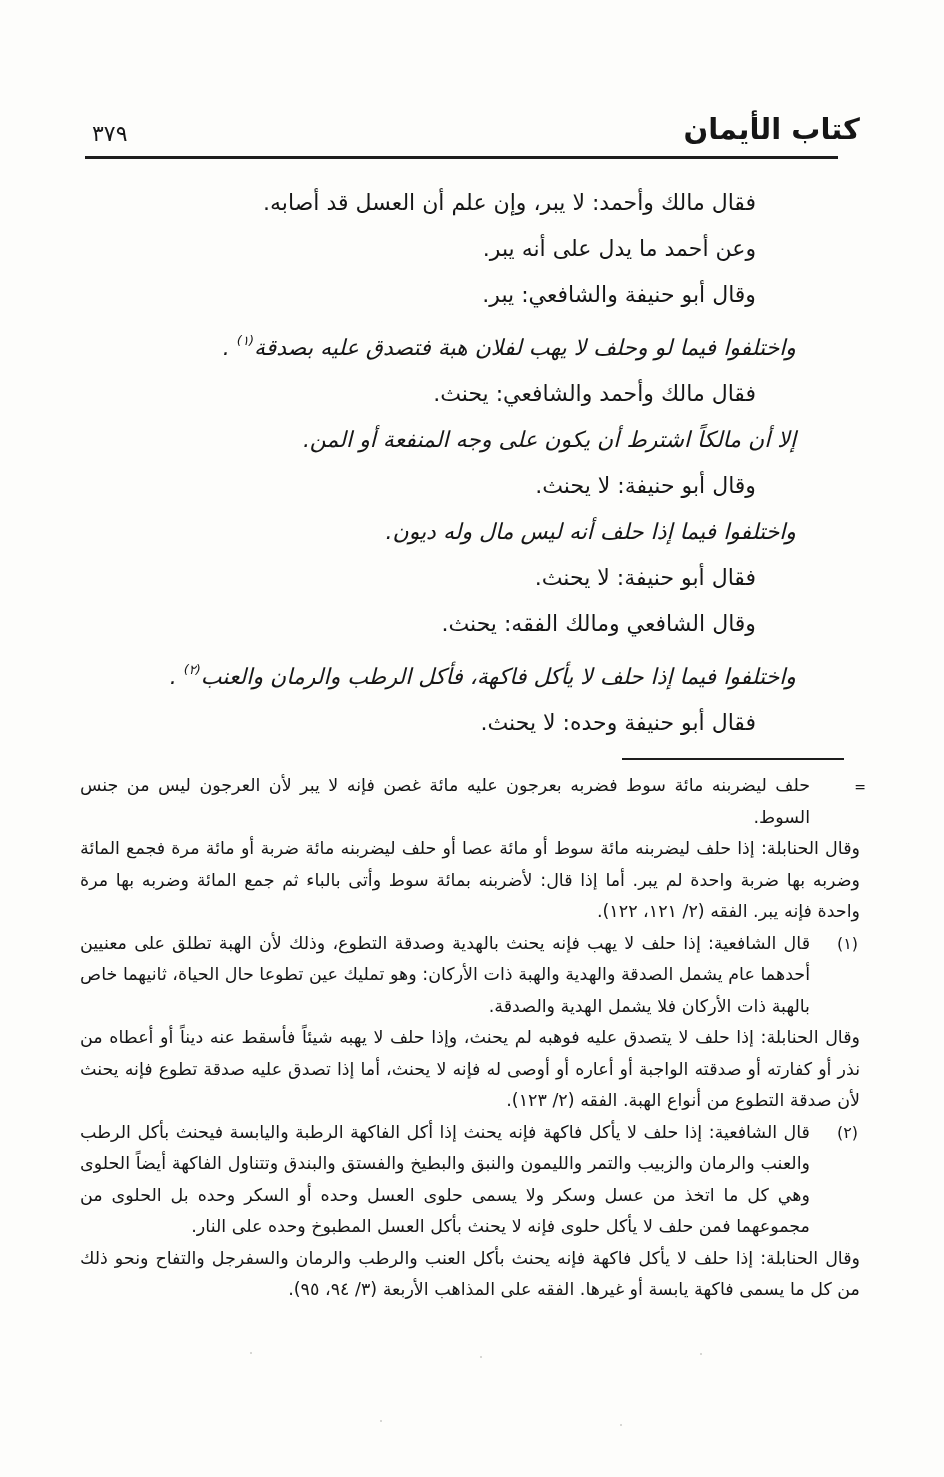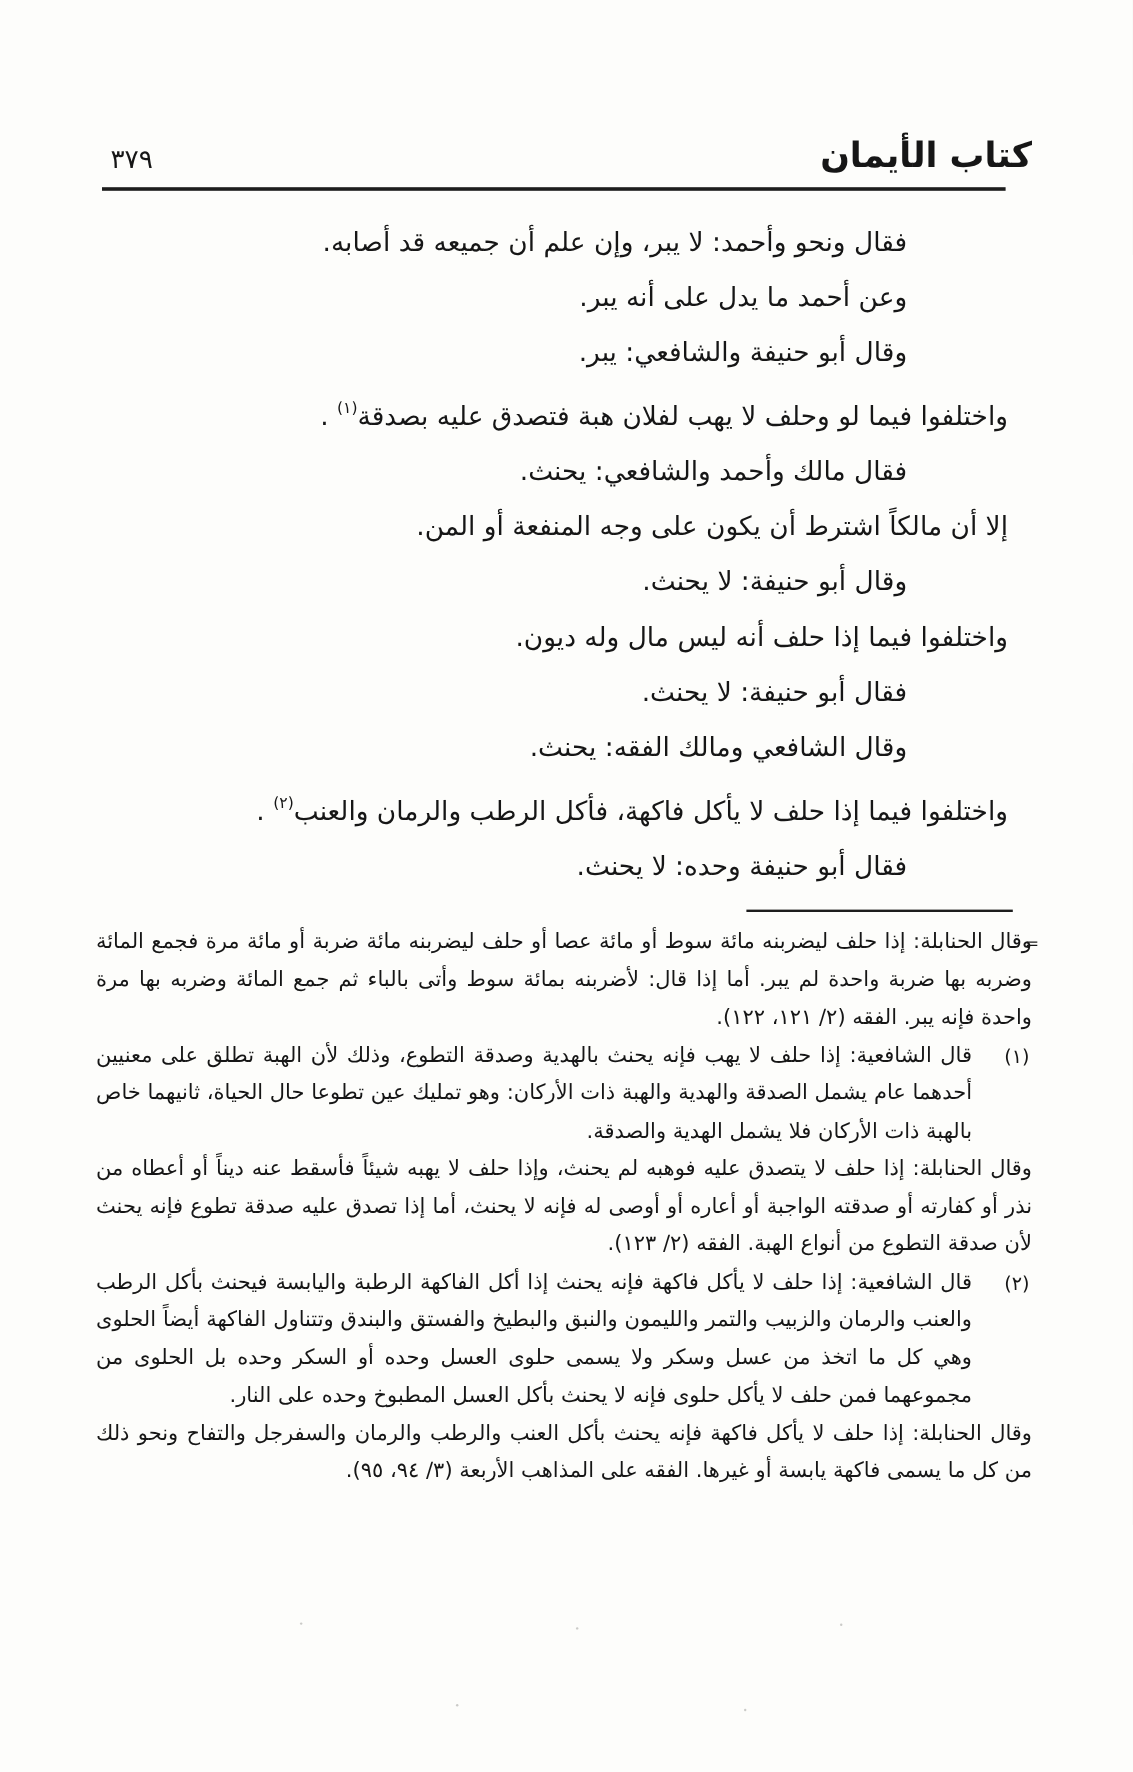--- a/index.html
+++ b/index.html
@@ -49,21 +49,21 @@
     margin-top:21px;
     font-size:22px;
     line-height:46px;
   }
   .body-text p{
     margin:0;
     text-align:right;
     white-space:nowrap;
   }
   .body-text p.deep{margin-right:104px;}
-  .body-text p.shallow{margin-right:20px;}
+  .body-text p.shallow{margin-right:64px;font-style:italic;}
   .fn-ref{
     font-size:13px;
     vertical-align:10px;
     letter-spacing:-0.5px;
   }
   
   .fn-sep{
     height:2px;
     background:#1d1d1d;
     width:222px;
@@ -99,40 +99,41 @@
 <div class="page">
   <div class="content">
 
     <div class="header-row">
       <div class="book-title">كتاب الأيمان</div>
       <div class="page-number">٣٧٩</div>
     </div>
     <div class="header-rule"></div>
 
     <div class="body-text">
-      <p class="deep"><span>فقال ونحو وأحمد: لا يبر، وإن علم أن جميعه قد أصابه.</span></p>
+      <p class="deep"><span>فقال مالك وأحمد: لا يبر، وإن علم أن العسل قد أصابه.</span></p>
       <p class="deep"><span>وعن أحمد ما يدل على أنه يبر.</span></p>
       <p class="deep"><span>وقال أبو حنيفة والشافعي: يبر.</span></p>
       <p class="shallow"><span>واختلفوا فيما لو وحلف لا يهب لفلان هبة فتصدق عليه بصدقة</span><sup class="fn-ref">(١)</sup><span> .</span></p>
       <p class="deep"><span>فقال مالك وأحمد والشافعي: يحنث.</span></p>
       <p class="shallow"><span>إلا أن مالكاً اشترط أن يكون على وجه المنفعة أو المن.</span></p>
       <p class="deep"><span>وقال أبو حنيفة: لا يحنث.</span></p>
       <p class="shallow"><span>واختلفوا فيما إذا حلف أنه ليس مال وله ديون.</span></p>
       <p class="deep"><span>فقال أبو حنيفة: لا يحنث.</span></p>
       <p class="deep"><span>وقال الشافعي ومالك الفقه: يحنث.</span></p>
       <p class="shallow"><span>واختلفوا فيما إذا حلف لا يأكل فاكهة، فأكل الرطب والرمان والعنب</span><sup class="fn-ref">(٢)</sup><span> .</span></p>
       <p class="deep"><span>فقال أبو حنيفة وحده: لا يحنث.</span></p>
     </div>
 
     <div class="fn-sep"></div>
 
     <div class="footnotes">
 
       <div class="fn">
         <span class="fn-marker eq">=</span>
+        <p>حلف ليضربنه مائة سوط فضربه بعرجون عليه مائة غصن فإنه لا يبر لأن العرجون ليس من جنس السوط.</p>
         <p class="outdent">وقال الحنابلة: إذا حلف ليضربنه مائة سوط أو مائة عصا أو حلف ليضربنه مائة ضربة أو مائة مرة فجمع المائة وضربه بها ضربة واحدة لم يبر. أما إذا قال: لأضربنه بمائة سوط وأتى بالباء ثم جمع المائة وضربه بها مرة واحدة فإنه يبر. الفقه (٢/ ١٢١، ١٢٢).</p>
       </div>
 
       <div class="fn">
         <span class="fn-marker">(١)</span>
         <p>قال الشافعية: إذا حلف لا يهب فإنه يحنث بالهدية وصدقة التطوع، وذلك لأن الهبة تطلق على معنيين أحدهما عام يشمل الصدقة والهدية والهبة ذات الأركان: وهو تمليك عين تطوعا حال الحياة، ثانيهما خاص بالهبة ذات الأركان فلا يشمل الهدية والصدقة.</p>
         <p class="outdent">وقال الحنابلة: إذا حلف لا يتصدق عليه فوهبه لم يحنث، وإذا حلف لا يهبه شيئاً فأسقط عنه ديناً أو أعطاه من نذر أو كفارته أو صدقته الواجبة أو أعاره أو أوصى له فإنه لا يحنث، أما إذا تصدق عليه صدقة تطوع فإنه يحنث لأن صدقة التطوع من أنواع الهبة. الفقه (٢/ ١٢٣).</p>
       </div>
 
       <div class="fn">

